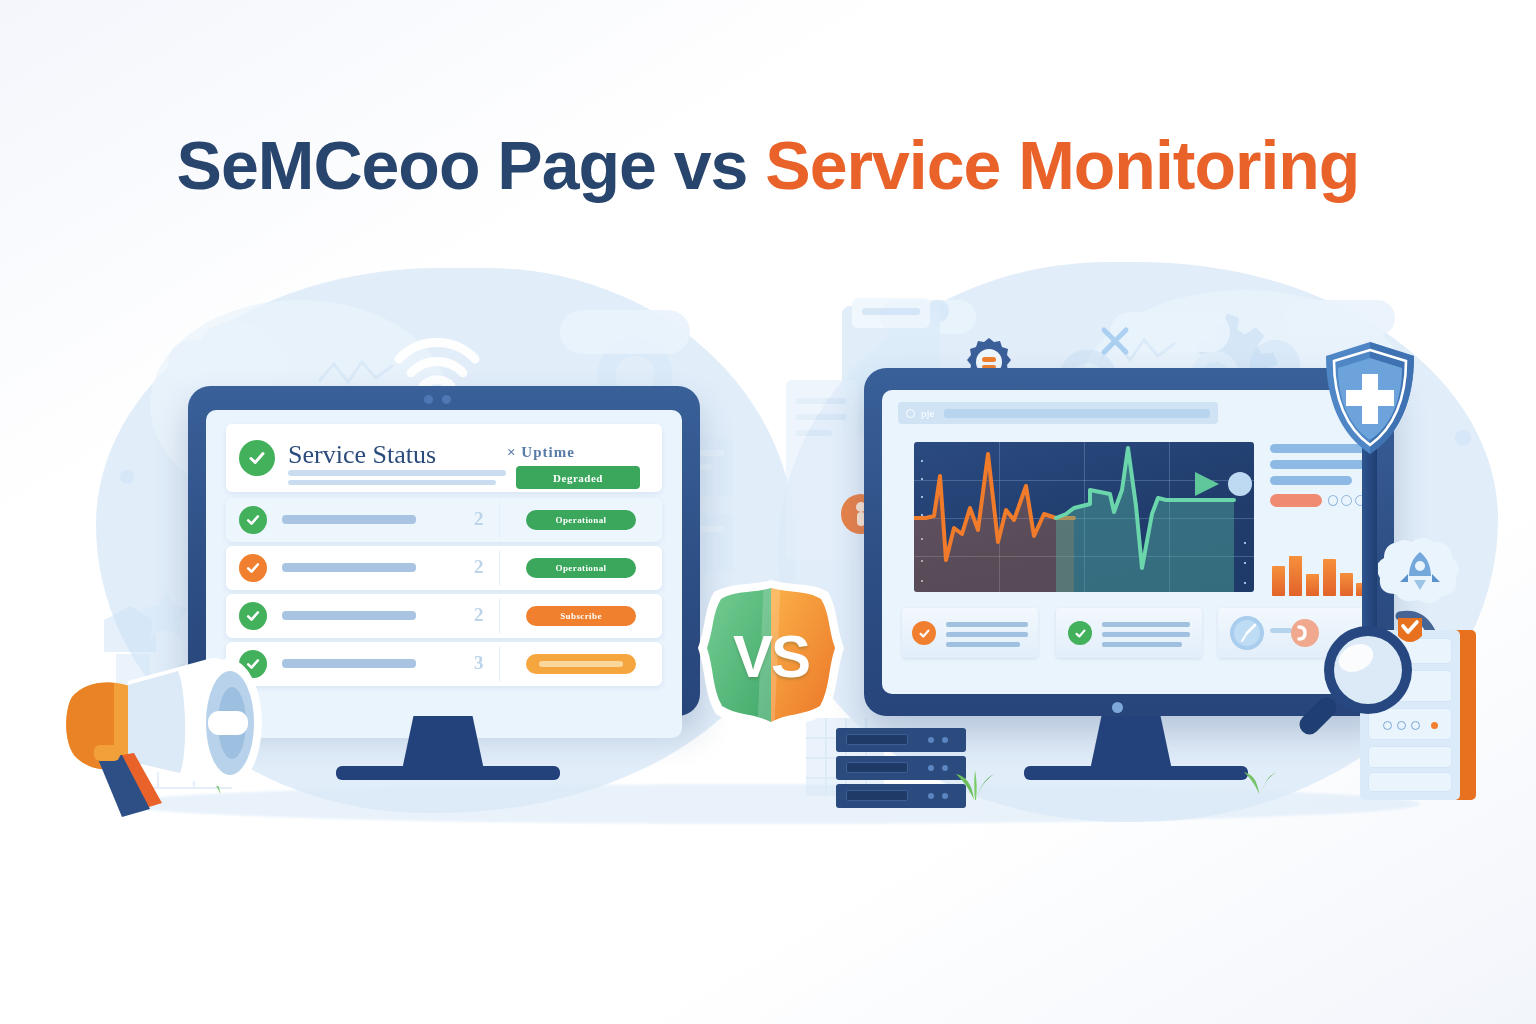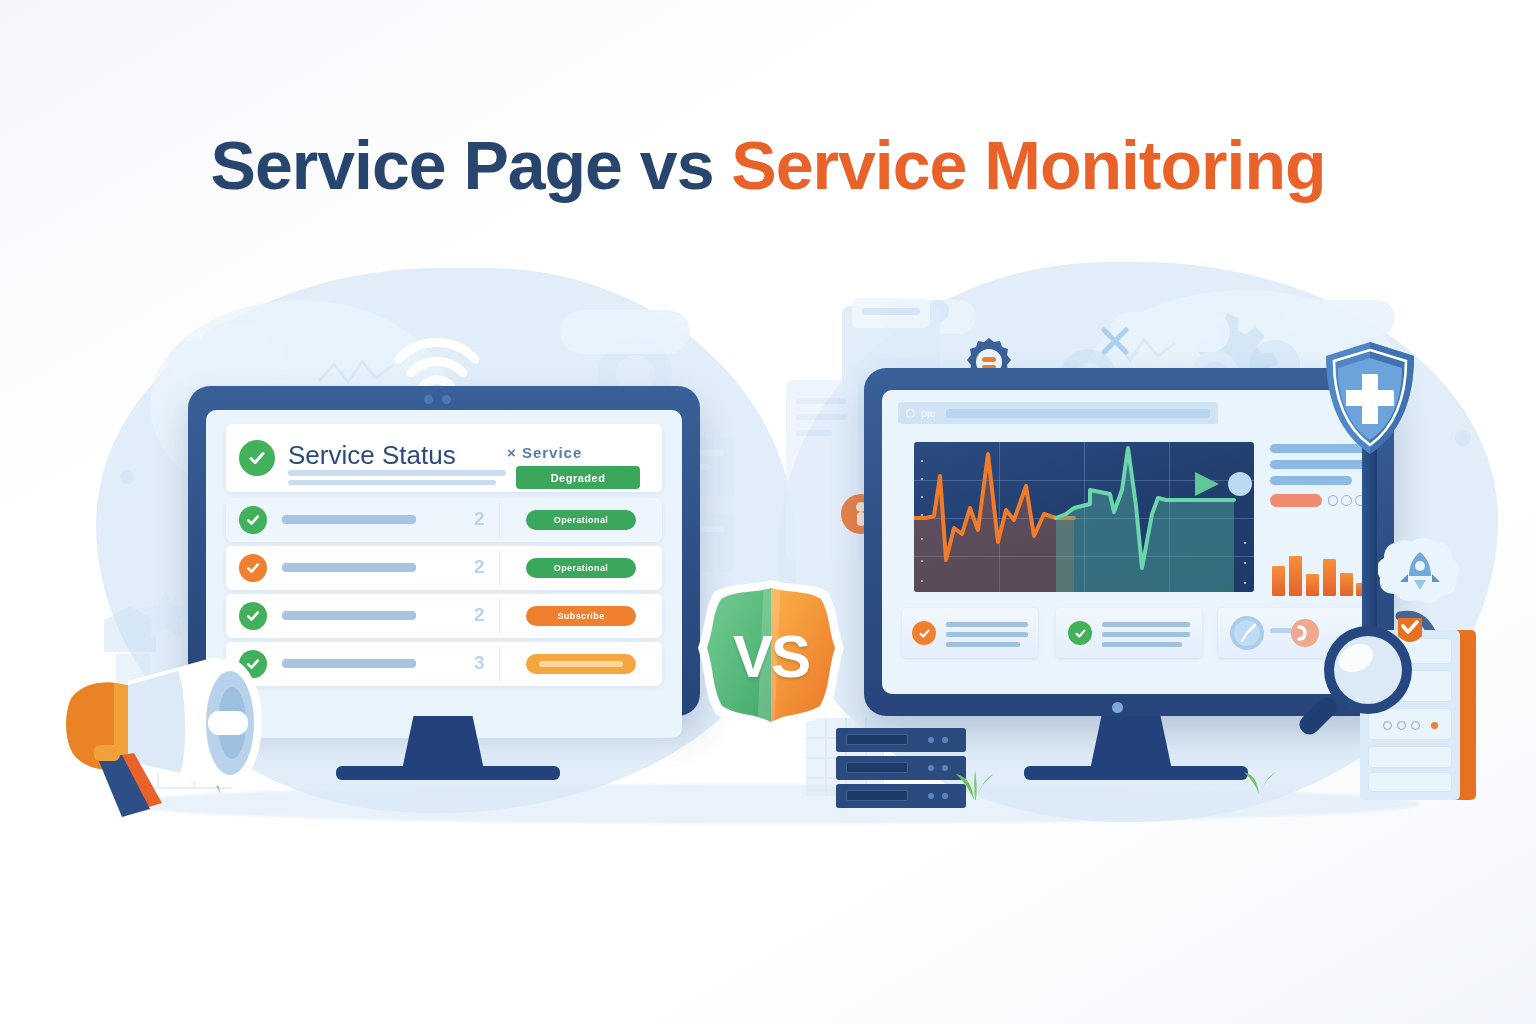--- a/index.html
+++ b/index.html
@@ -61,20 +61,21 @@
     position: absolute; inset: 0;
     background: linear-gradient(180deg,#3a6099 0%, #2d4f85 55%, #27457a 100%);
     border-radius: 22px;
     box-shadow: 0 18px 34px rgba(30,60,110,.22);
   }
   .mon-inner {
     position: absolute;
     background: #eaf4fd;
     border-radius: 10px;
     overflow: hidden;
+    font-family: Liberation Serif, serif;
   }
   .mon-neck {
     position: absolute;
     background: #23417a;
   }
   .mon-base {
     position: absolute;
     background: #23417a;
     border-radius: 6px;
   }
@@ -201,21 +202,21 @@
     position:absolute; left:120px; top:784px; width:1300px; height:40px;
     background:#dbeaf8; border-radius:50%; opacity:.6; filter: blur(1px);
   }
 </style>
 </head>
 <body>
 
 <div id="stage">
 
   <div class="title">
-    <span class="t-a">Service Page vs </span><span class="t-b">Service Monitoring</span>
+    <span class="t-a">SeMCeoo Page vs </span><span class="t-b">Service Monitoring</span>
   </div>
 
   <div class="blob blob-left"></div>
   <div class="blob blob-right"></div>
 
   <div class="blob-soft" style="left:150px;top:300px;width:300px;height:210px;"></div>
   <div class="blob-soft" style="left:1080px;top:290px;width:330px;height:200px;"></div>
 
   <svg class="gear" style="left:1140px;top:300px;width:150px;height:150px;" viewBox="0 0 100 100">
     <path fill="#bcd9f2" d="M50 16l5 1 3-8 8 3-1 8 5 3 7-5 6 6-5 7 3 5 8-1 3 8-8 3-1 5 6 6-5 7-7-4-5 3 1 8-8 3-3-8-5-1-6 6-7-5 4-7-3-5-8 1-3-8 8-3 1-5-6-6 5-7 7 4 5-3z"></path>
@@ -323,21 +324,21 @@
     <div class="mon-cam" style="left:254px;top:9px;width:9px;height:9px;"></div>
     <div class="mon-inner" style="left:18px;top:24px;width:476px;height:328px;">
 
       <div class="statuscard" style="left:20px;top:14px;width:436px;height:68px;">
         <div class="check green" style="left:13px;top:16px;width:36px;height:36px;">
           <svg width="20" height="20" viewBox="0 0 20 20">
               <path d="M4 10.5 L8.2 14.5 L16 5.6" stroke="#ffffff" stroke-width="3" fill="none" stroke-linecap="round" stroke-linejoin="round"></path>
             </svg>
         </div>
         <div class="hdr-title" style="left:62px;top:16px;">Service Status</div>
-        <div class="hdr-sub" style="left:281px;top:20px;">× Service</div>
+        <div class="hdr-sub" style="left:281px;top:20px;">× Uptime</div>
         <div class="bar" style="left:62px;top:46px;width:218px;height:6px;"></div>
         <div class="bar" style="left:62px;top:56px;width:208px;height:5px;"></div>
         <div class="btn-green" style="left:290px;top:42px;width:124px;height:23px;">Degraded</div>
       </div>
 
       <div class="statuscard" style="left:20px;top:88px;width:436px;height:44px;background:#eef6fd;">
         <div class="check green" style="left:13px;top:8px;width:28px;height:28px;">
           <svg width="16" height="16" viewBox="0 0 20 20">
               <path d="M4 10.5 L8.2 14.5 L16 5.6" stroke="#ffffff" stroke-width="3.2" fill="none" stroke-linecap="round" stroke-linejoin="round"></path>
             </svg>

